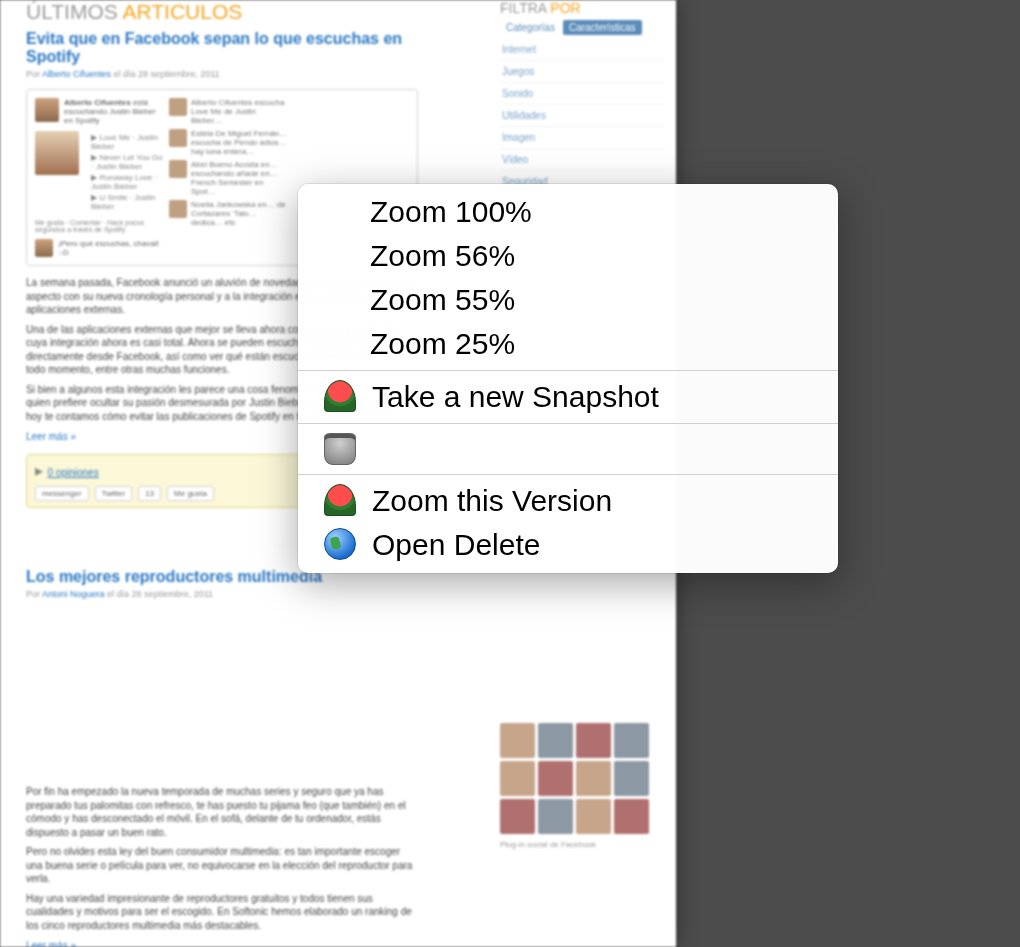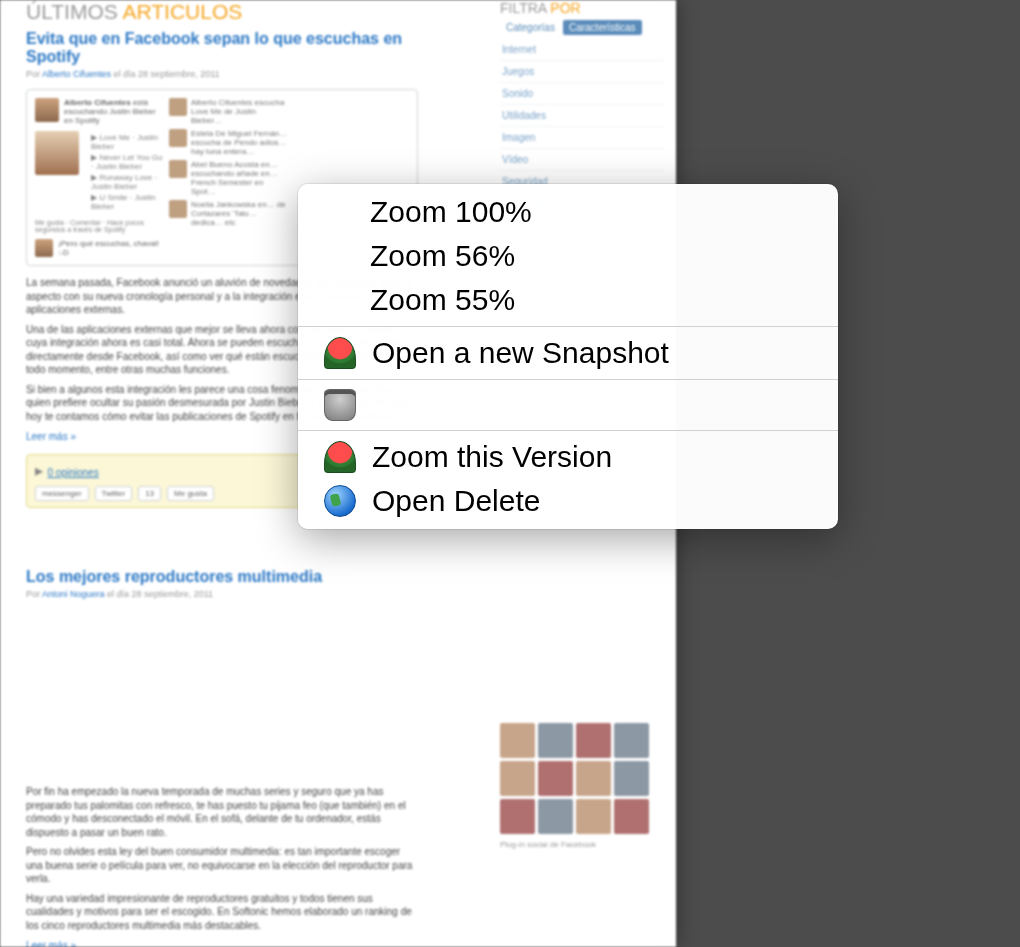--- a/index.html
+++ b/index.html
@@ -30,21 +30,21 @@
 .link{color:#2b78c5;font-size:10px;margin:8px 0;display:block}
 .opbox{border:1px solid #e4d98a;background:#fbf7d7;padding:6px 8px;border-radius:4px;margin-top:12px}
 .oplink{color:#2b78c5;font-size:10px;text-decoration:underline}
 .social{display:flex;gap:6px;margin-top:6px}
 .social div{border:1px solid #d0d4d8;border-radius:3px;font-size:8px;padding:2px 6px;color:#666;background:#fff}
 .fbgrid{display:flex;flex-wrap:wrap;gap:3px;width:156px;margin-top:6px}
 .fbgrid div{width:35px;height:35px;border-radius:2px;background:#c7a58a}
 .fbgrid div:nth-child(2n){background:#8c98a4}
 .fbgrid div:nth-child(3n){background:#b07070}
 .context-menu{position:absolute;left:298px;top:184px;width:540px;background:rgba(255,255,255,.98);border-radius:10px;box-shadow:0 10px 40px rgba(0,0,0,.35),0 0 0 1px rgba(0,0,0,.08);padding:6px 0;font-size:30px;color:#000}
-.context-menu .item{padding:5px 26px;display:flex;align-items:center;gap:16px;cursor:default}
+.context-menu .item{padding:5px 26px;display:flex;gap:16px;cursor:default}
 .context-menu .item.noicon{padding-left:72px}
 .context-menu hr{border:0;border-top:1px solid #d0d0d0;margin:4px 0}
 .ic{width:30px;height:30px;flex:none;display:inline-block}
 .ic.melon{border-radius:50% 50% 4px 4px/70% 70% 4px 4px;background:radial-gradient(circle at 50% 30%,#ff4d4d 0,#ff4d4d 45%,#2e7d32 50%,#2e7d32 60%,#256528 65%);border:1px solid #1b4d20}
 .ic.trash{background:radial-gradient(circle at 50% 30%,#cfcfcf,#7a7a7a);border-radius:6px 6px 8px 8px/4px 4px 10px 10px;border:1px solid #666;box-shadow:inset 0 4px 0 #555}
 .ic.globe{border-radius:50%;background:radial-gradient(circle at 35% 30%,#9fd4ff,#1d6fd1 70%,#0b4a94);position:relative;border:1px solid #0b4a94}
 .ic.globe::after{content:"";position:absolute;left:6px;top:8px;width:9px;height:12px;background:#3fa34d;border-radius:3px;transform:rotate(-15deg)}
 </style>
 </head>
 <body>
@@ -181,24 +181,27 @@
 <div class="context-menu">
   <div class="item noicon">
       <span>Zoom 100%</span>
     </div>
   <div class="item noicon">
       <span>Zoom 56%</span>
     </div>
   <div class="item noicon">
       <span>Zoom 55%</span>
     </div>
+  <div class="item noicon">
+      <span>Zoom 25%</span>
+    </div>
   <hr>
   <div class="item">
     <span class="ic melon"></span>
-    <span>Open a new Snapshot</span>
+    <span>Take a new Snapshot</span>
   </div>
   <hr>
   <div class="item">
     <span class="ic trash"></span>
   </div>
   <hr>
   <div class="item">
     <span class="ic melon"></span>
     <span>Zoom this Version</span>
   </div>

